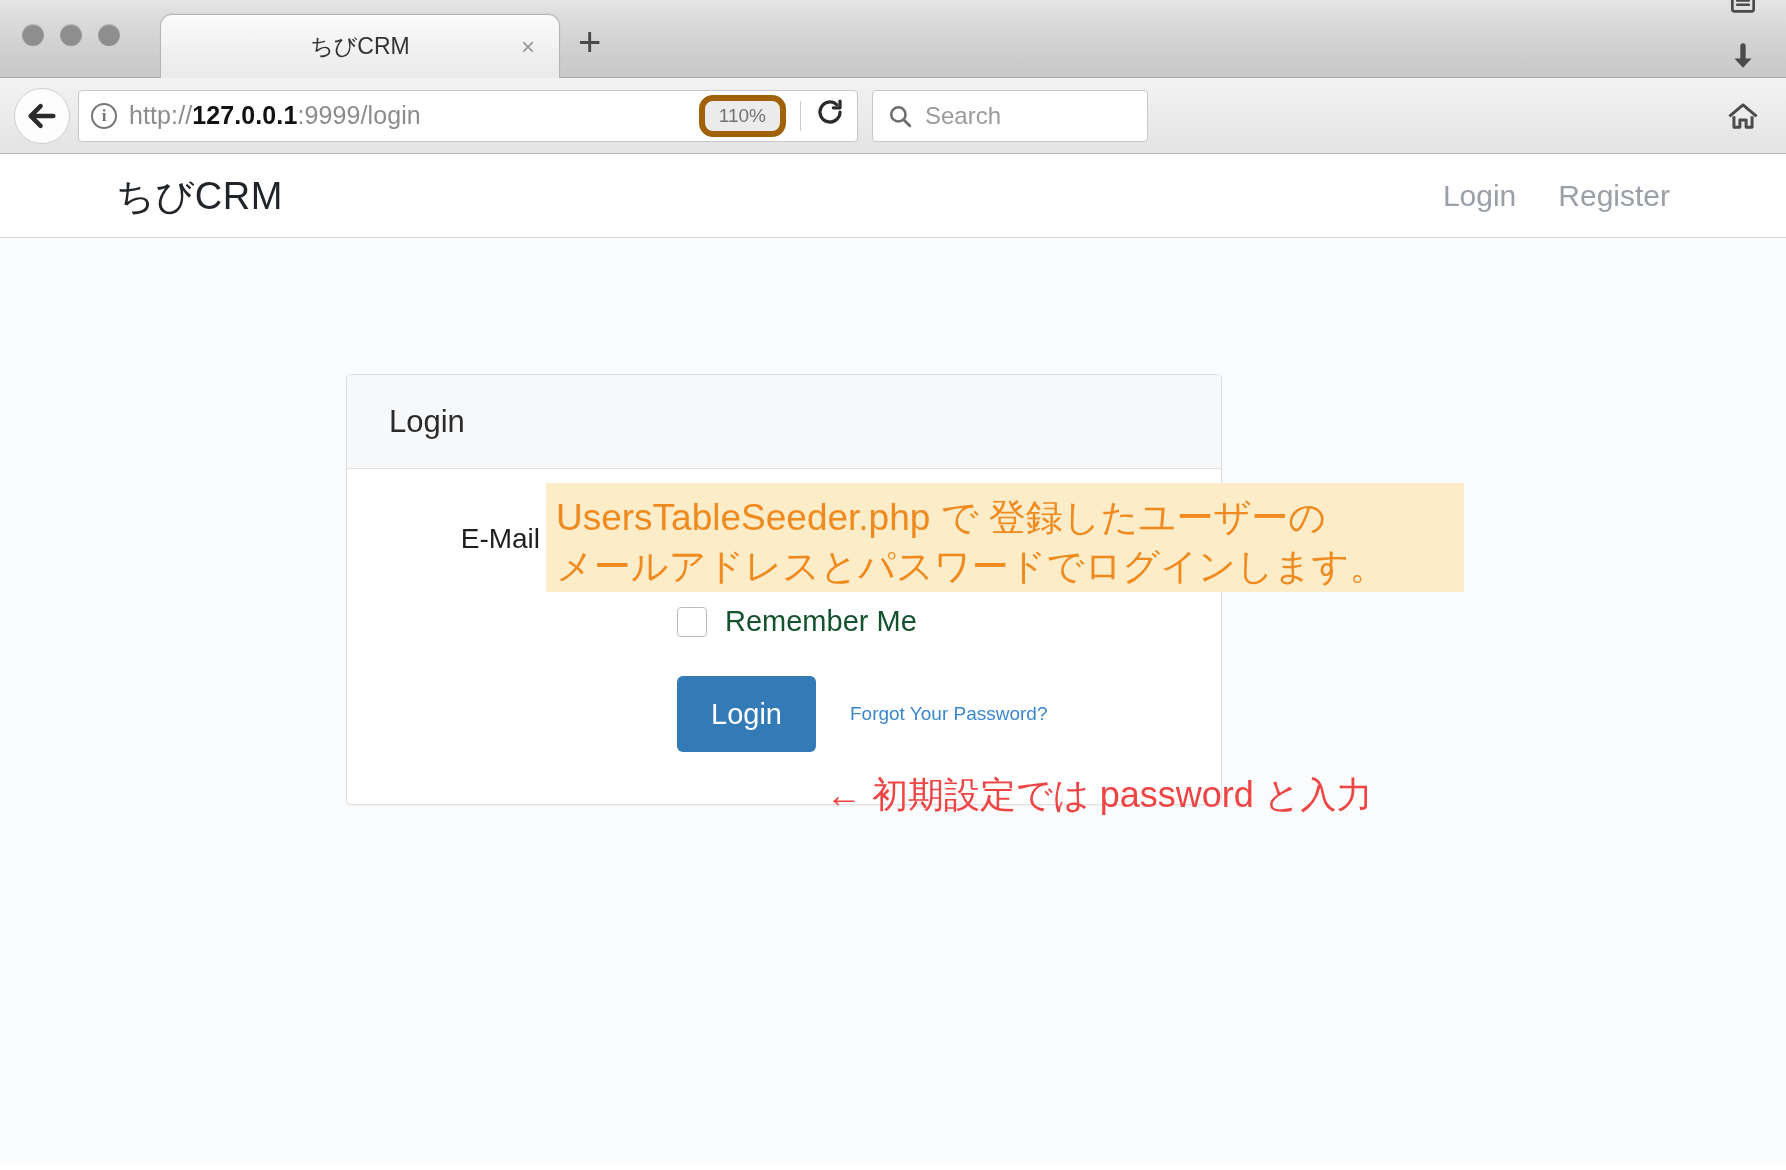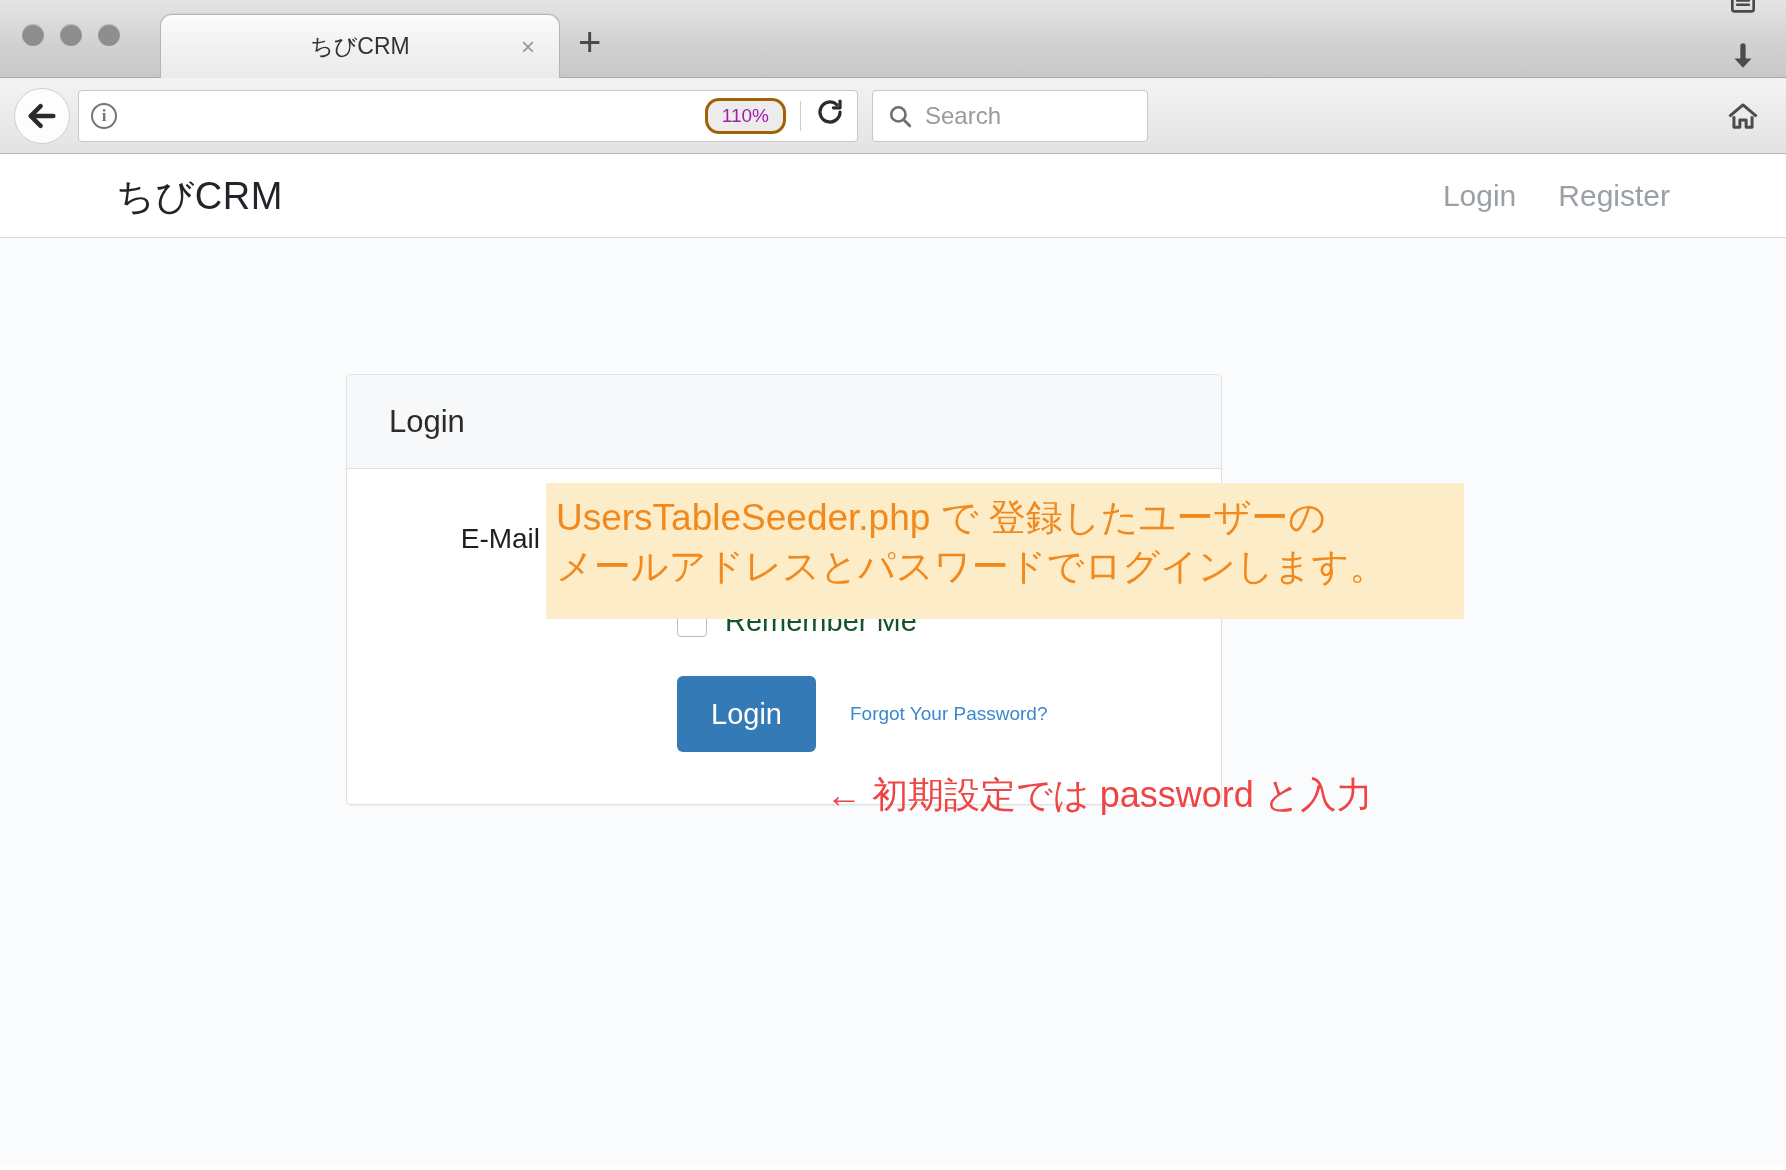--- a/index.html
+++ b/index.html
@@ -74,22 +74,22 @@
     border:2px solid #757575; color:#757575;
     font-size:17px; font-weight:bold;
     display:flex; align-items:center; justify-content:center;
     font-family:"Liberation Serif",serif;
     margin-right:12px; flex:none;
   }
   .url { font-size:25px; color:#8c8c8c; letter-spacing:.1px; white-space:nowrap; }
   .url b { color:#111; font-weight:700; }
   .zoom-badge {
     margin-left:auto;
-    background:#ececec; border:3px solid #a16207; border-radius:14px;
-    font-size:19px; color:#a21caf; padding:4px 14px;
+    background:#ececec; border:6px solid #a16207; border-radius:14px;
+    font-size:19px; color:#737373; padding:4px 14px;
   }
   .vsep { width:1px; height:30px; background:#cdcdcd; margin:0 14px; }
   .reload { font-size:29px; color:#333; cursor:pointer; }
   .searchbar {
     flex:0 0 276px; height:52px;
     background:#fff; border:1px solid #c7c7c7; border-radius:4px;
     display:flex; align-items:center; padding:0 14px;
   }
   .search-ph { font-size:24px; color:#9a9a9a; margin-left:12px; }
   .icons { display:flex; align-items:flex-start; margin-left:auto; gap:0;flex-direction:column; }
@@ -179,21 +179,21 @@
 
   
   .anno-block {
     position:absolute;
     left:546px; top:245px;
     width:918px;
     background:#fdecc8;
     color:#f08a1e;
     font-size:37px;
     line-height:1.33;
-    padding:10px 8px 28px 10px;
+    padding:10px 8px 1px 10px;
     white-space:pre-line;
   }
   .anno-inline {
     position:absolute;
     left:826px; top:533px;
     font-size:36px;
     color:#ef4444;
     white-space:nowrap;
   }
 </style>
@@ -219,20 +219,21 @@
 
   <div class="navbar">
     <div class="backbtn">
       <svg width="34" height="34" viewBox="0 0 24 24">
         <path d="M11 5 L4 12 L11 19 M4 12 H20" stroke="#2b2b2b" stroke-width="3.2" fill="none" stroke-linecap="round" stroke-linejoin="round"></path>
       </svg>
     </div>
 
     <div class="urlbar">
       <div class="info-icon">i</div>
+      <div class="url"><span>http://</span><b>127.0.0.1</b><span>:9999/login</span></div>
       <div class="zoom-badge">110%</div>
       <div class="vsep"></div>
       <div class="reload">
         <svg width="30" height="30" viewBox="0 0 24 24">
           <path d="M20 12a8 8 0 1 1-2.6-5.9" stroke="#2b2b2b" stroke-width="2.6" fill="none" stroke-linecap="round"></path>
           <path d="M20 3.2 V8.6 H14.7" stroke="#2b2b2b" stroke-width="2.6" fill="none" stroke-linecap="round" stroke-linejoin="round"></path>
         </svg>
       </div>
     </div>
 

